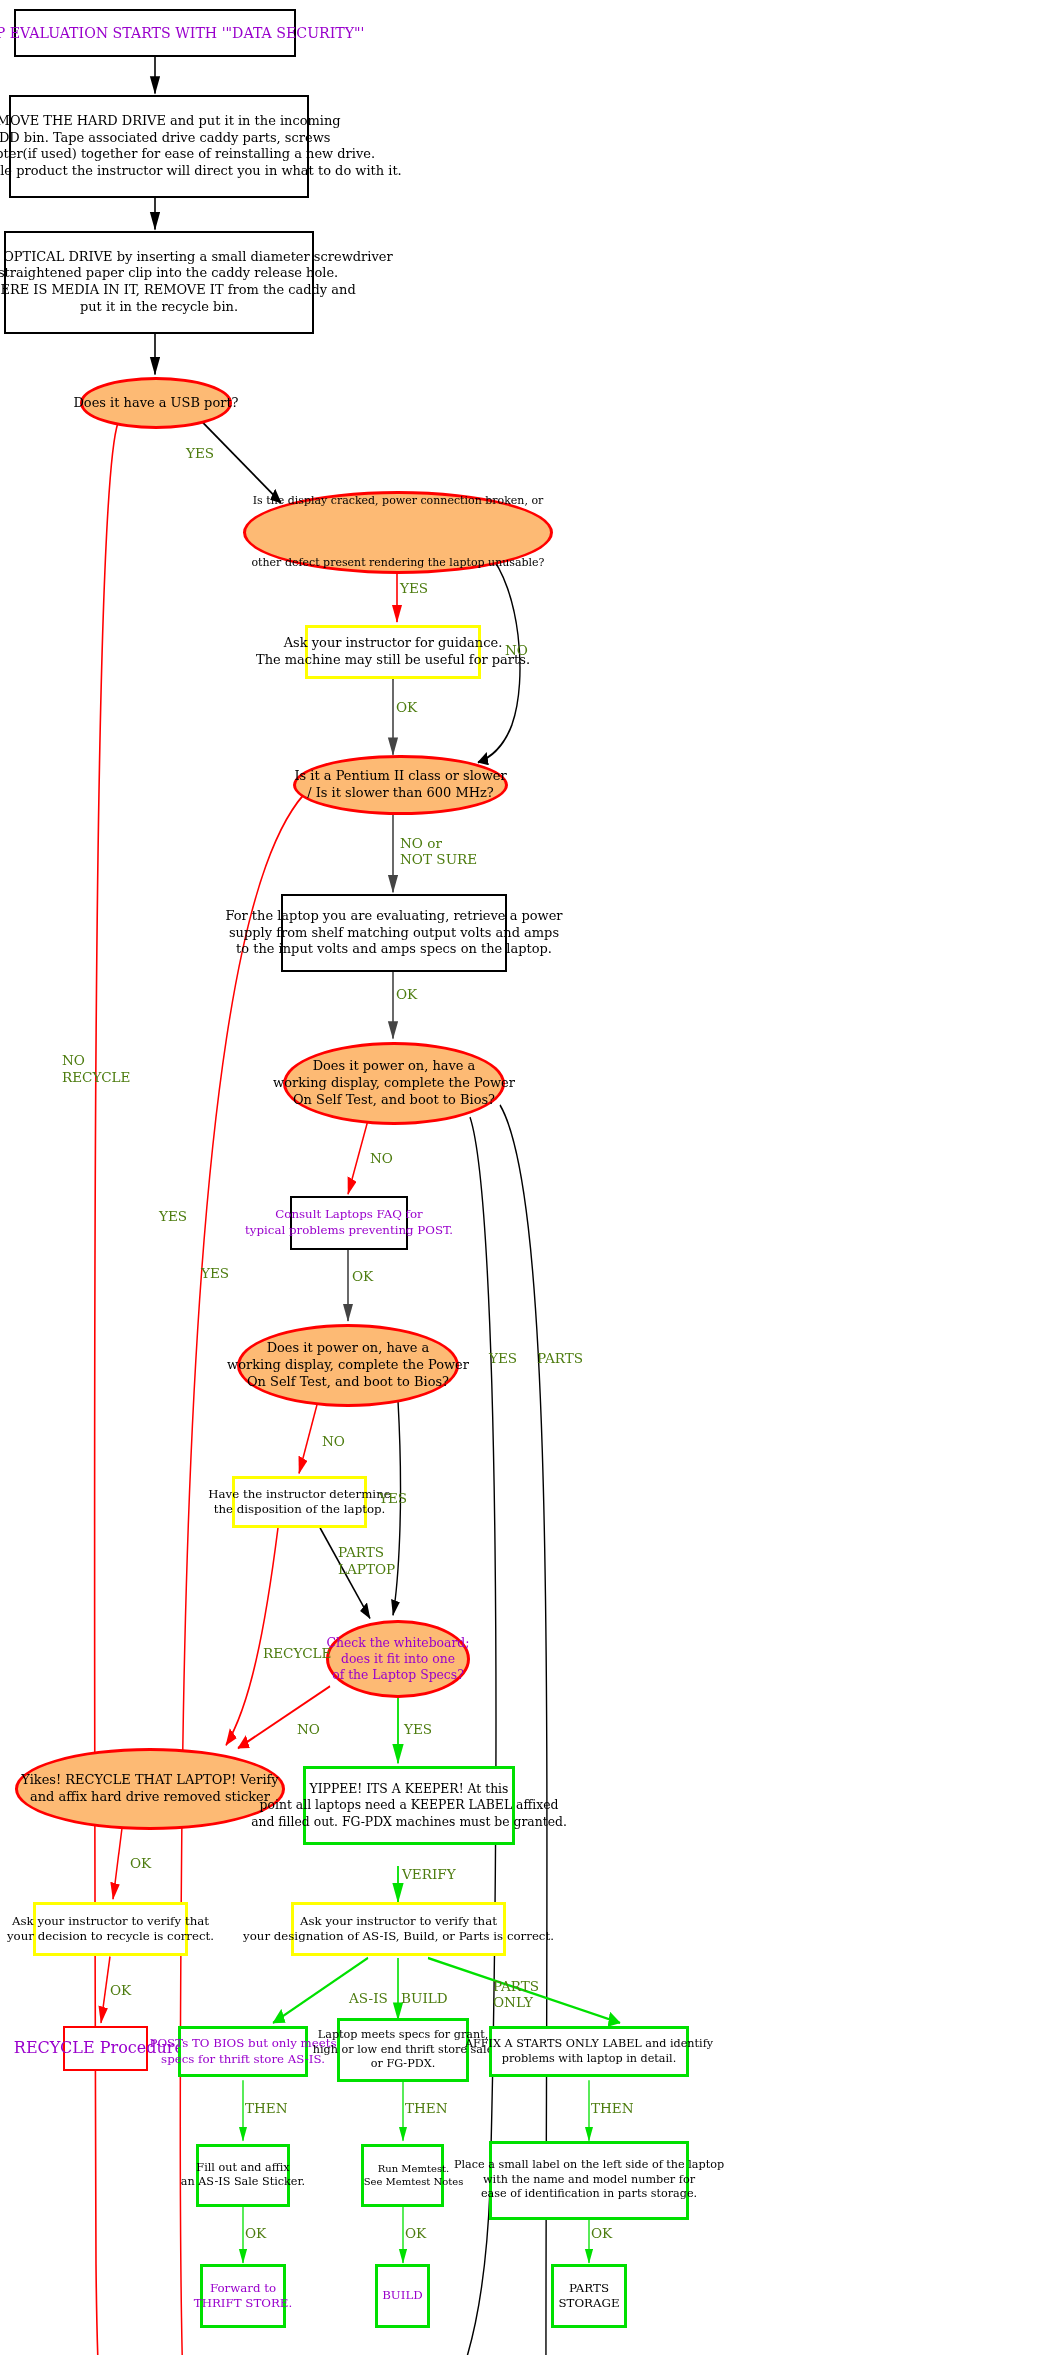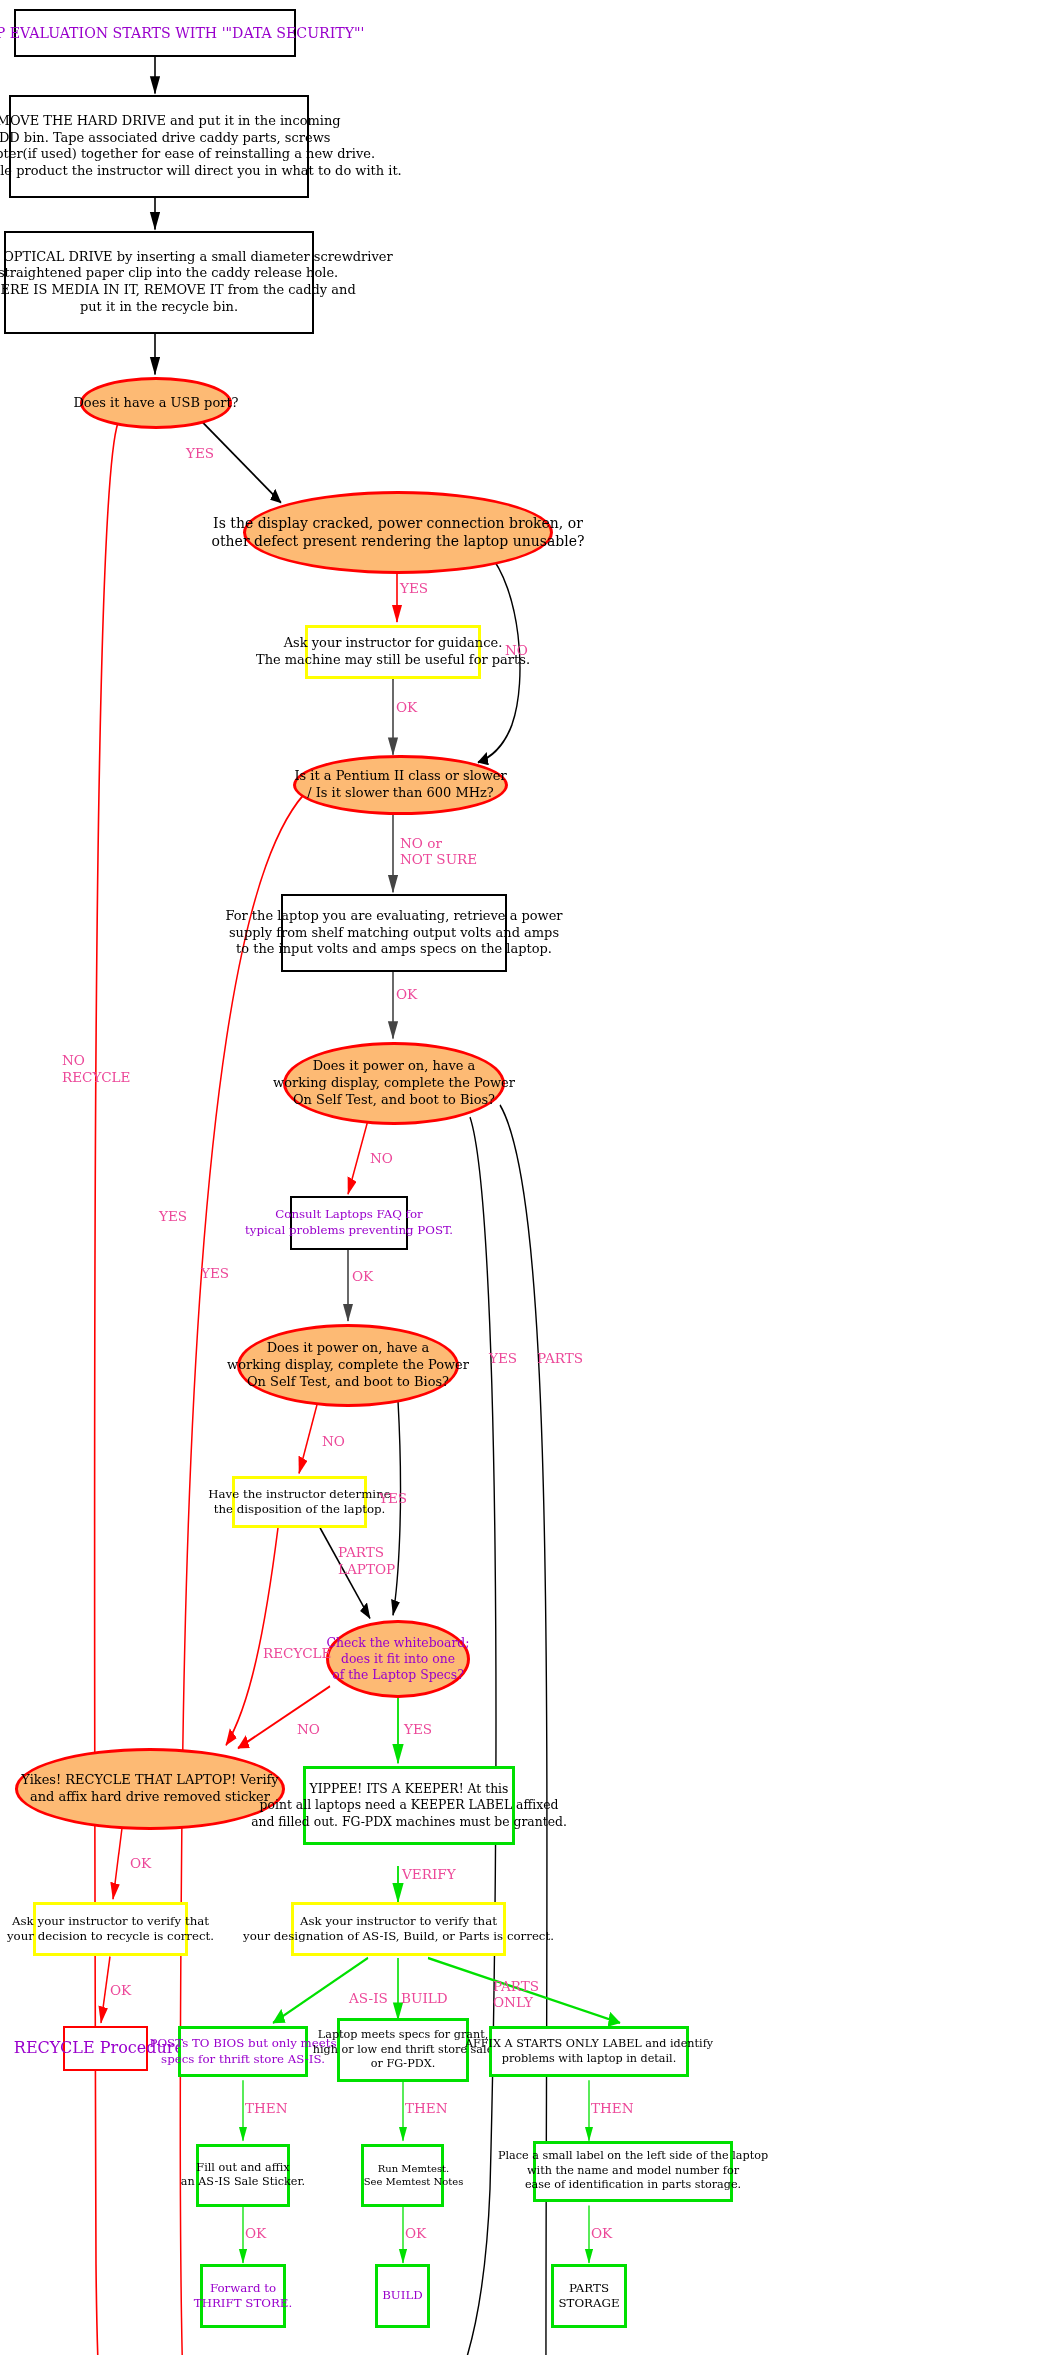--- a/index.html
+++ b/index.html
@@ -60,21 +60,21 @@
     border-radius: 50%;
     background: #fdba74;
   }
   .t-black  { color: #000000; }
   .t-purple { color: #9900cc; }
 
   .edge-label {
     position: absolute;
     font-family: "DejaVu Serif", serif;
     font-size: 11.5px;
-    color: #ec4899;
+    color: #4d7c0f;
     white-space: pre;
     line-height: 1.22;
     text-align: left;
   }
   .ln { display: block; }
 </style>
 </head>
 <body>
 
 <div id="canvas" style="transform-origin: left top; transform: none;">
@@ -177,21 +177,21 @@
     <span class="ln">OPEN THE OPTICAL DRIVE by inserting a small diameter screwdriver</span>
     <span class="ln">or straightened paper clip into the caddy release hole.</span>
     <span class="ln">IF THERE IS MEDIA IN IT, REMOVE IT from the caddy and</span>
     <span class="ln">put it in the recycle bin.</span>
   </div>
 
   <div class="ellipse t-black" style="left: 80px; top: 377.404px; width: 152px; height: 51.3269px; font-size: 12.98px; transform-origin: center center;">
     <span class="ln">Does it have a USB port?</span>
   </div>
 
-  <div class="ellipse t-black" style="left: 243px; top: 490.625px; width: 310px; height: 83.0288px; font-size: 14px; transform-origin: center center;">
+  <div class="ellipse t-black" style="left: 243px; top: 490.625px; width: 310px; height: 83.0288px; font-size: 11px; transform-origin: center center; justify-content: space-between;">
     <span class="ln">Is the display cracked, power connection broken, or</span>
     <span class="ln">other defect present rendering the laptop unusable?</span>
   </div>
 
   <div class="node boxnode b-yellow t-black" style="left: 305px; top: 624.981px; width: 176px; height: 54.3462px; font-size: 12.98px; transform-origin: center center;">
     <span class="ln">Ask your instructor for guidance.</span>
     <span class="ln">The machine may still be useful for parts.</span>
   </div>
 
   <div class="ellipse t-black" style="left: 293px; top: 754.808px; width: 215px; height: 60.3846px; font-size: 12.98px; transform-origin: center center;">
@@ -277,21 +277,21 @@
   <div class="node boxnode b-green t-black" style="left: 196px; top: 2143.65px; width: 94px; height: 63px; font-size: 11.21px; transform-origin: center center;">
     <span class="ln">Fill out and affix</span>
     <span class="ln">an AS-IS Sale Sticker.</span>
   </div>
 
   <div class="node boxnode b-green t-black" style="left: 361px; top: 2143.65px; width: 83px; height: 63.4038px; font-size: 10px; transform-origin: center center; padding-left: 22px;">
     <span class="ln">Run Memtest.</span>
     <span class="ln">See Memtest Notes</span>
   </div>
 
-  <div class="node boxnode b-green t-black" style="left: 489px; top: 2140.63px; width: 200px; height: 61px; font-size: 11.21px; transform-origin: center center; margin-left: 44px;">
+  <div class="node boxnode b-green t-black" style="left: 489px; top: 2140.63px; width: 200px; height: 79px; font-size: 11.21px; transform-origin: center center;">
     <span class="ln">Place a small label on the left side of the laptop</span>
     <span class="ln">with the name and model number for</span>
     <span class="ln">ease of identification in parts storage.</span>
   </div>
 
   <div class="node boxnode b-green t-purple" style="left: 200px; top: 2264.42px; width: 86px; height: 63.4038px; font-size: 11.8px; transform-origin: center center;">
     <span class="ln">Forward to</span>
     <span class="ln">THRIFT STORE.</span>
   </div>
 

